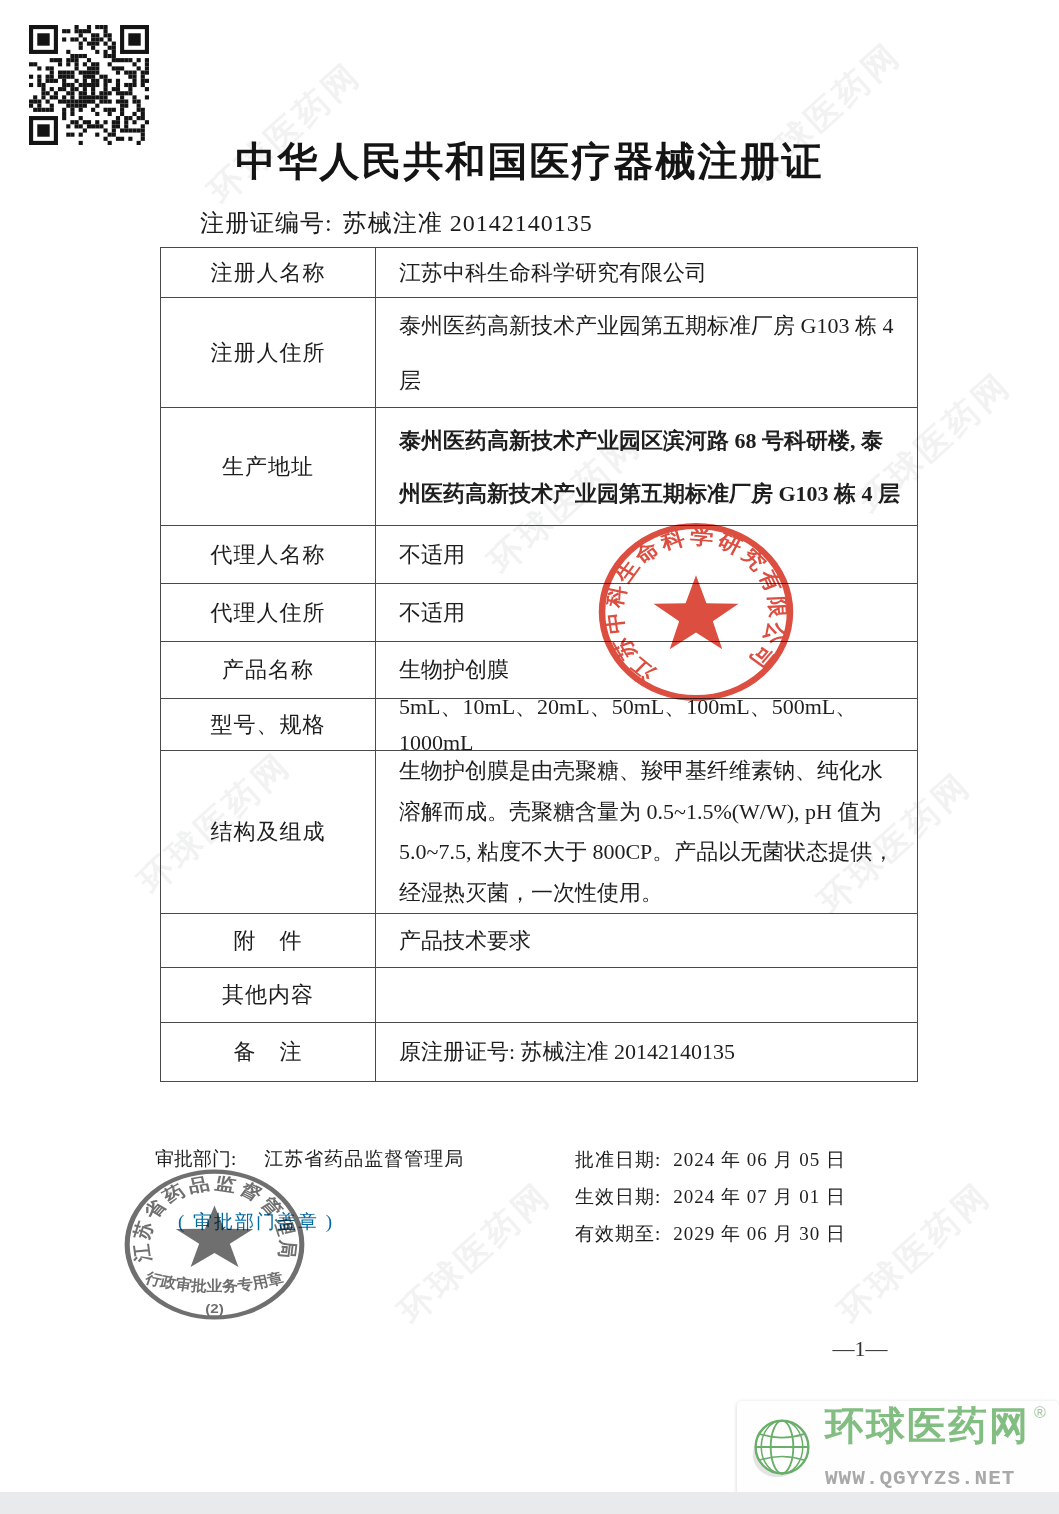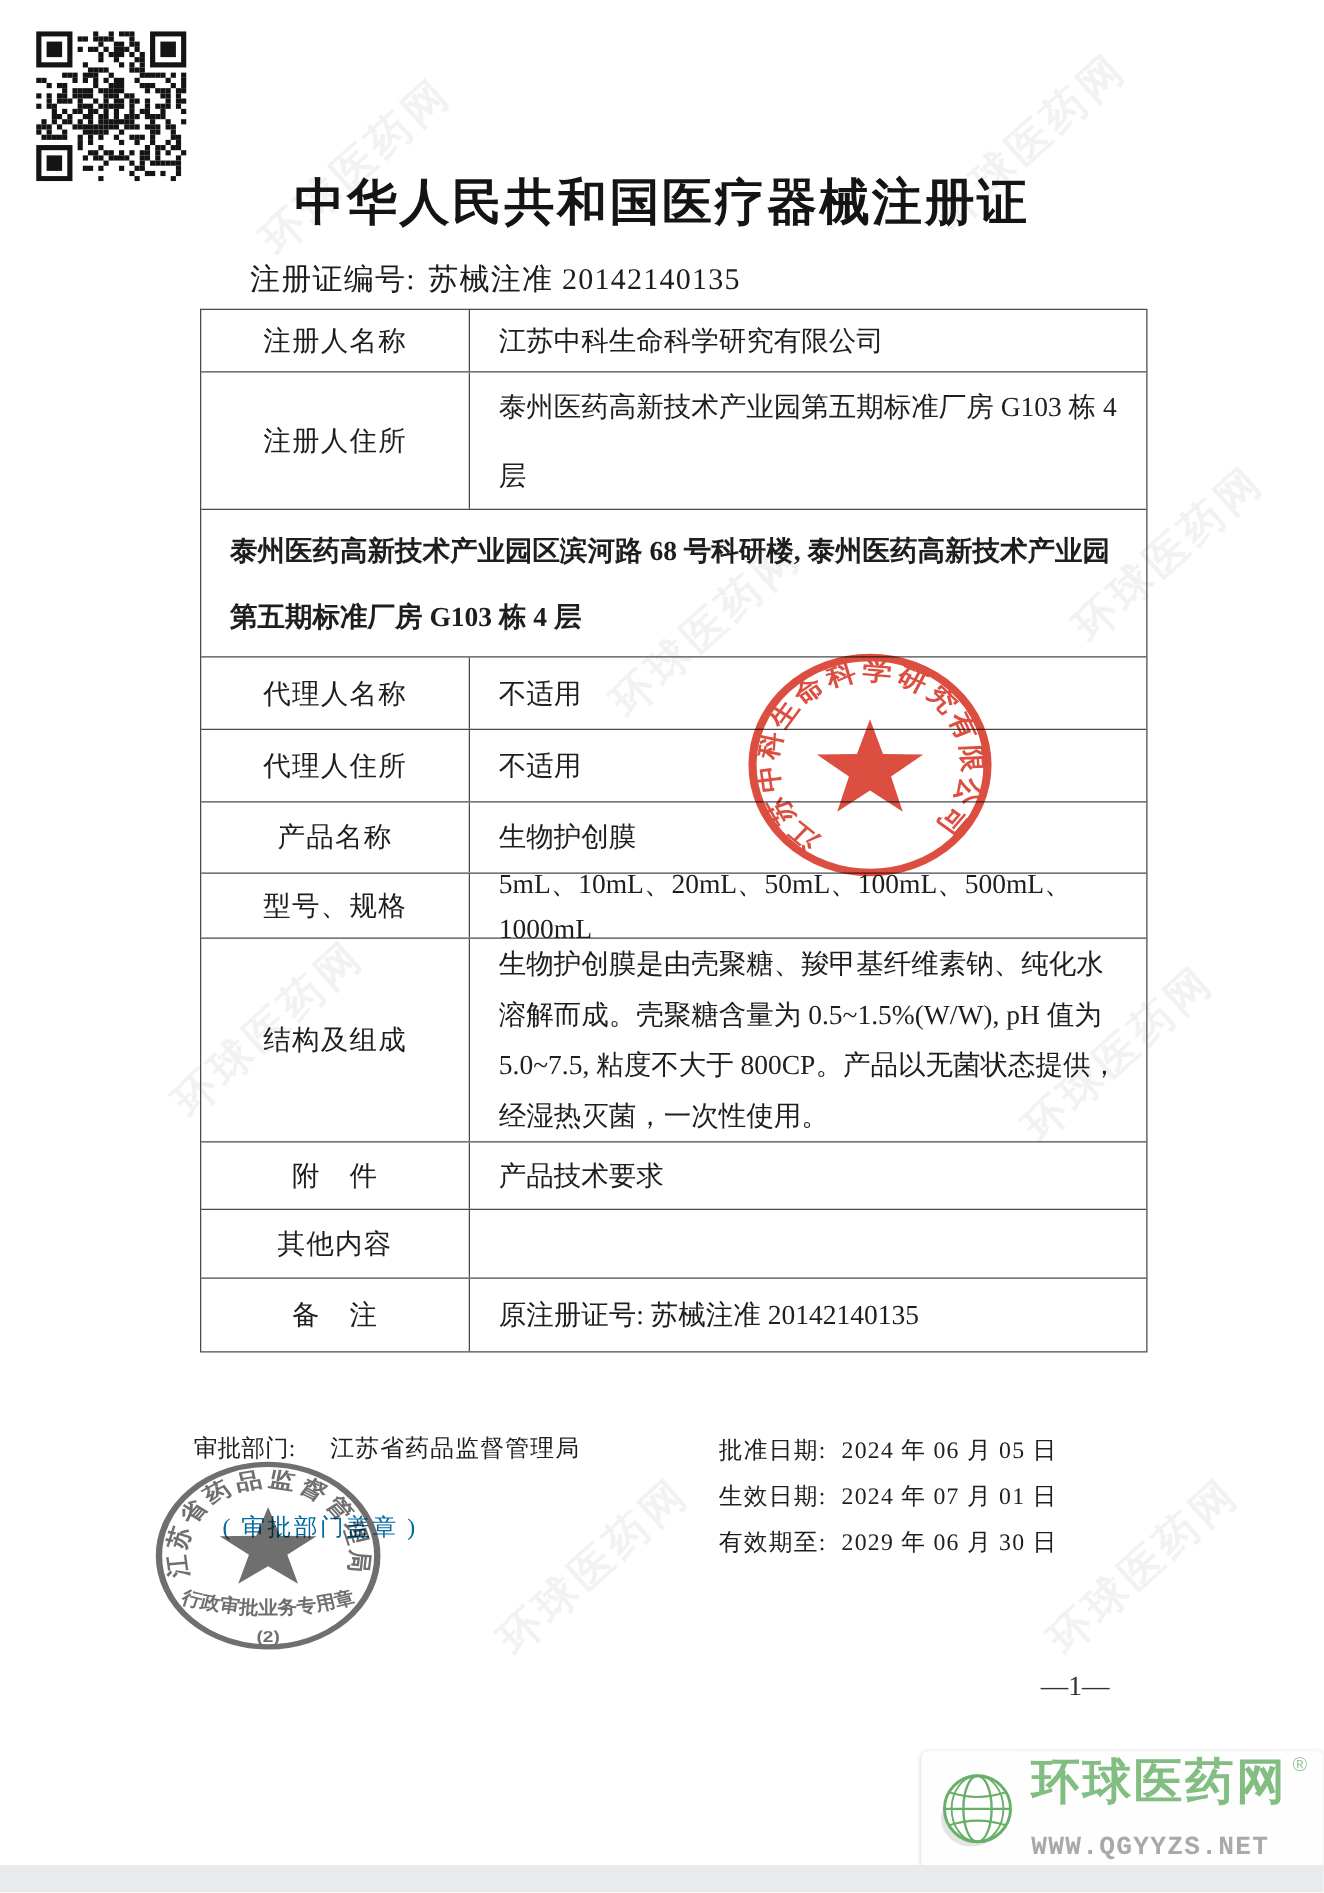--- a/index.html
+++ b/index.html
@@ -433,20 +433,21 @@
   <div class="cert-table">
     <div class="trow h50">
         <div class="tlabel">注册人名称</div>
         <div class="tvalue">江苏中科生命科学研究有限公司</div>
       </div>
     <div class="trow h110 lh55">
         <div class="tlabel">注册人住所</div>
         <div class="tvalue">泰州医药高新技术产业园第五期标准厂房 G103 栋 4 层</div>
       </div>
     <div class="trow h118 lh40">
+        <div class="tlabel">生产地址</div>
         <div class="tvalue">泰州医药高新技术产业园区滨河路 68 号科研楼, 泰州医药高新技术产业园第五期标准厂房 G103 栋 4 层</div>
       </div>
     <div class="trow h58">
         <div class="tlabel">代理人名称</div>
         <div class="tvalue">不适用</div>
       </div>
     <div class="trow h58">
         <div class="tlabel">代理人住所</div>
         <div class="tvalue">不适用</div>
       </div>

